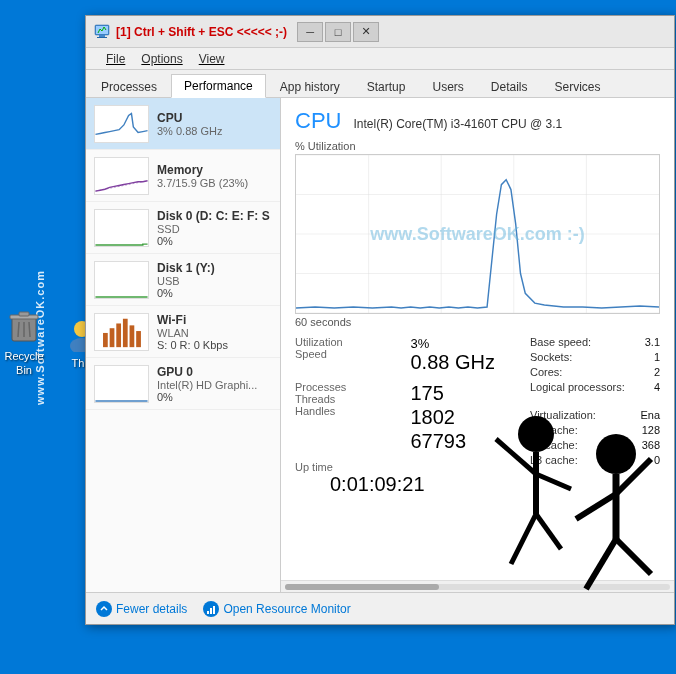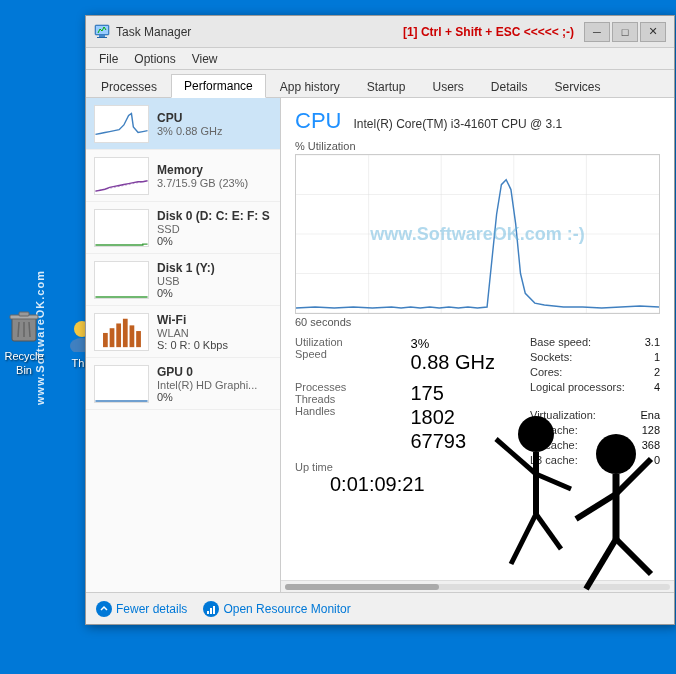--- a/index.html
+++ b/index.html
@@ -134,21 +134,22 @@
       color: #333;
     }
 
     
     .menubar {
       height: 22px;
       background: #f0f0f0;
       border-bottom: 1px solid #ccc;
       display: flex;
       align-items: center;
-      padding: 0 5px;
+      padding: 0 12px;
+      text-decoration: underline;
     }
     .menu-item {
       padding: 2px 8px;
       font-size: 12px;
       color: #333;
       cursor: pointer;
     }
 
     
     .tabbar {
@@ -433,21 +434,20 @@
     <div class="titlebar">
       <span class="titlebar-icon">
         <svg width="16" height="16" viewBox="0 0 16 16">
           <rect x="1" y="1" width="14" height="10" rx="1" fill="#4488cc" stroke="#2266aa" stroke-width="0.5"></rect>
           <rect x="2" y="2" width="12" height="8" fill="#99ccff"></rect>
           <rect x="5" y="11" width="6" height="2" fill="#4488cc"></rect>
           <rect x="3" y="13" width="10" height="1" fill="#2266aa"></rect>
           <polyline points="4,9 6,5 8,7 10,3 12,6" fill="none" stroke="#00aa00" stroke-width="1"></polyline>
         </svg>
       </span>
-      <span class="titlebar-title">Task Manager</span>
       <span class="titlebar-promo">[1] Ctrl + Shift + ESC &lt;&lt;&lt;&lt;&lt; ;-)</span>
       <div class="titlebar-buttons">
         <button class="titlebar-btn">─</button>
         <button class="titlebar-btn">□</button>
         <button class="titlebar-btn close">✕</button>
       </div>
     </div>
 
     <div class="menubar">
       <span class="menu-item">File</span>

